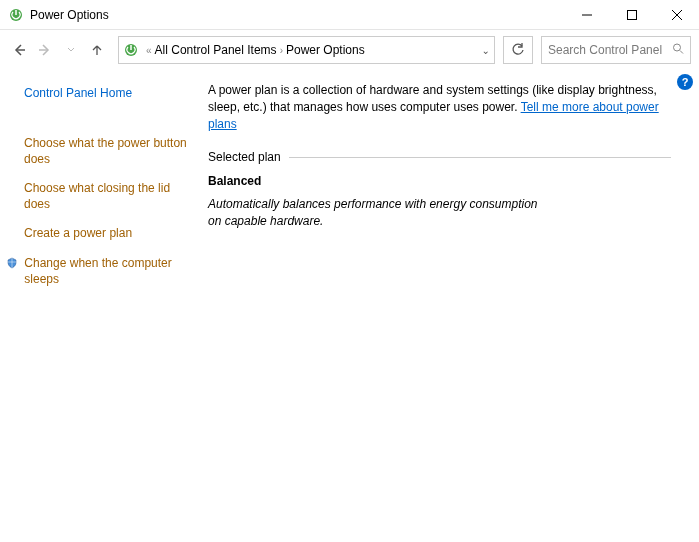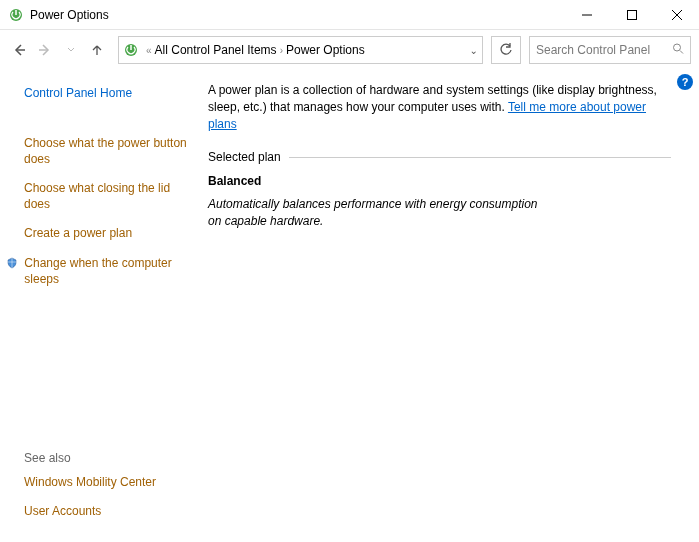--- a/index.html
+++ b/index.html
@@ -67,21 +67,21 @@
     margin-left: auto;
     font-size: 10px; color: #555;
   }
   .refresh-box {
     width: 30px; height: 28px;
     border: 1px solid #ccc;
     display: flex; align-items: center; justify-content: center;
     margin-left: 4px;
   }
   .search-box {
-    width: 162px; height: 28px;
+    width: 150px; height: 28px;
     border: 1px solid #ccc;
     margin-left: 4px;
     display: flex; align-items: center;
     padding: 0 6px;
     color: #888;
     position: relative;
   }
   .search-box .mag {
     position: absolute; right: 6px; top: 50%; transform: translateY(-50%);
   }
@@ -259,33 +259,28 @@
     <div class="link-row">
       <span class="shield-mini">
         <svg width="12" height="12" viewBox="0 0 12 12">
             <path d="M6 1 L10 3 L10 6 C10 9 6 11 6 11 C6 11 2 9 2 6 L2 3 Z" fill="#4a90d9" stroke="#2a5a99" stroke-width="0.5"></path>
             <path d="M6 1 L6 11 M2 5 L10 5" stroke="#fff" stroke-width="0.5"></path>
           </svg>
       </span>
       <span class="link" style="margin-bottom:0">Change when the computer sleeps</span>
     </div>
 
-    <div class="sidebar-bottom">
-      <div class="see-also">See also</div>
-      <div class="link">Windows Mobility Center</div>
-      <div class="link" style="margin-bottom:0">User Accounts</div>
-    </div>
   </div>
 
   <div class="main">
     <div class="help-icon">?</div>
 
 
     <div class="desc">
-      <span>A power plan is a collection of hardware and system settings (like display brightness, sleep, etc.) that manages how your computer uses with. </span><a>Tell me more about power plans</a>
+      <span>A power plan is a collection of hardware and system settings (like display brightness, sleep, etc.) that manages how uses computer uses power. </span><a>Tell me more about power plans</a>
     </div>
 
     <div class="section-label">
       <span>Selected plan</span>
       <div class="line"></div>
     </div>
 
     <div class="plan-row">
       <div>
         <div class="plan-name">Balanced</div>

